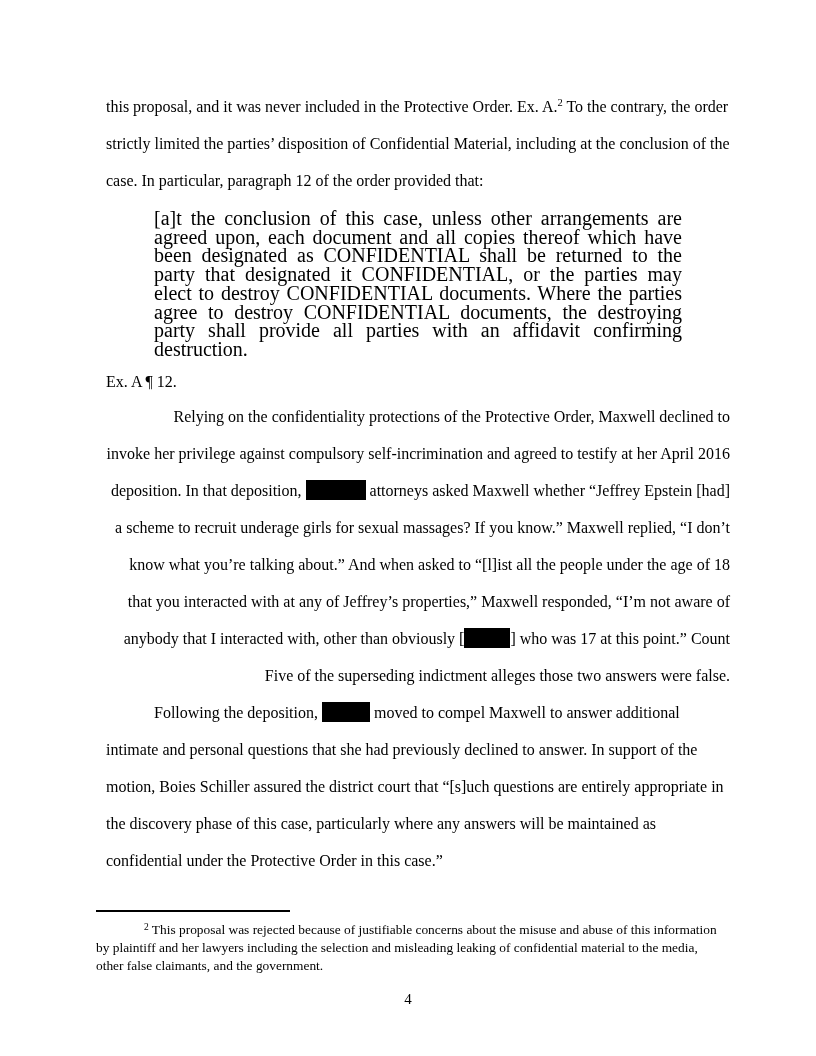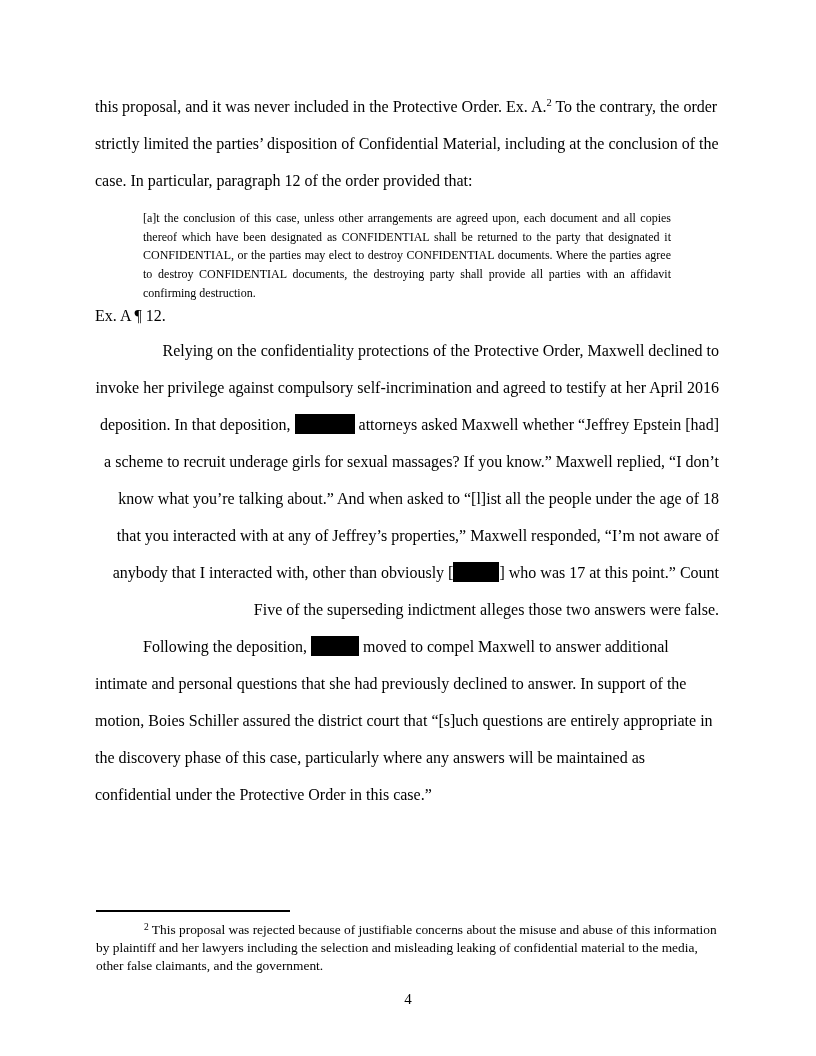--- a/index.html
+++ b/index.html
@@ -10,37 +10,37 @@
     height: 1056px;
     margin: 0 auto;
     background: #ffffff;
     color: #000000;
     font-family: "Liberation Serif", "DejaVu Serif", serif;
     overflow: hidden;
   }
   .doc {
     position: absolute;
     top: 88px;
-    left: 95px;
+    left: 106px;
     width: 624px;
   }
   p.body {
     font-size: 16px;
     line-height: 37px;
     text-align: left;
   }
   p.body.indent { text-indent: 48px; }
   blockquote.quote {
     margin: 10px 48px 0 48px;
-    font-size: 12px;
+    font-size: 20px;
     line-height: 18.7px;
     text-align: justify;
   }
   p.cite {
-    margin-top: 3px;
+    margin-top: 13px;
     font-size: 16px;
     line-height: 20px;
   }
   h2.heading {
     margin: 18px 0 0 48px;
     font-size: 17px;
     line-height: 21px;
     font-weight: bold;
   }
   h2.heading .hletter { margin-right: 17px; }

